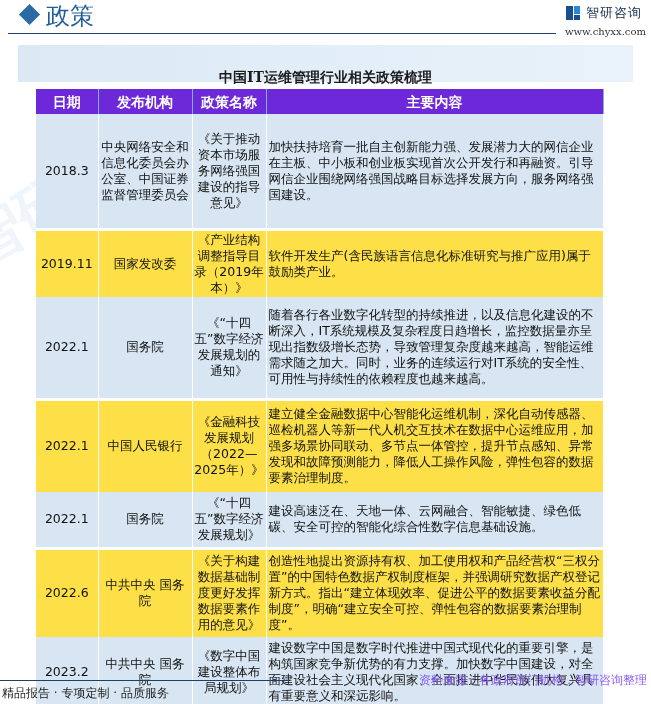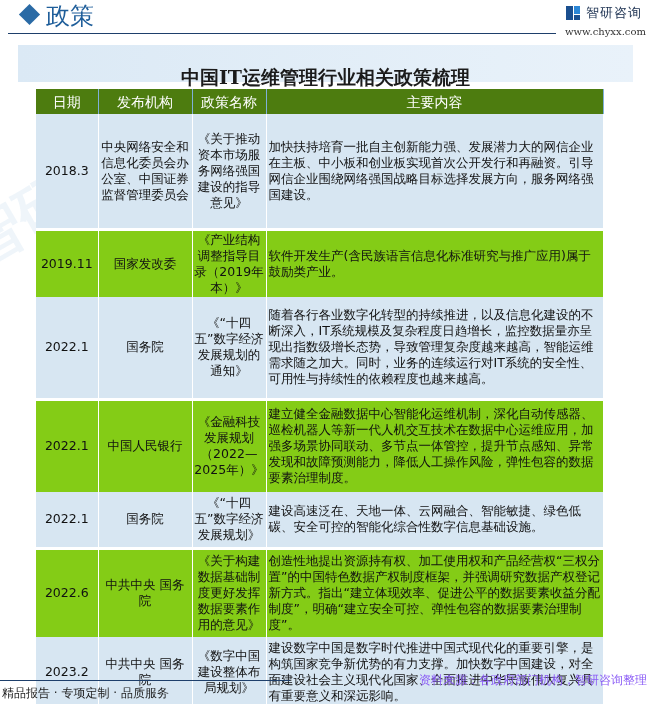--- a/index.html
+++ b/index.html
@@ -34,39 +34,39 @@
     .logo-url {
       position: absolute; left: 557px; top: 26px; font-size: 10px; color: #333;
       font-family: "DejaVu Serif", "Liberation Serif", serif;
     }
     .title-band {
       position: absolute; left: 18px; top: 45px; width: 484px; height: 37px;
       background: linear-gradient(to right, #dbe9f5, #e9f2fa);
       display: flex; align-items: center; justify-content: center;
     }
     .title-band span {
-      font-size: 19px; font-weight: bold; color: #1b1b1b;
+      font-size: 14px; font-weight: bold; color: #1b1b1b;
       font-family: "DejaVu Serif", "Liberation Serif", serif;
       margin-top: 28px;
     }
     table.policy {
       position: absolute; left: 36px; top: 89px; width: 567px;
       border-collapse: collapse; table-layout: fixed; font-size: 12.5px; line-height: 16px;
     }
     table.policy th {
-      background: #4d7c0f; color: #fff; height: 25px; font-size: 14px; font-weight: normal;
+      background: #6d28d9; color: #fff; height: 25px; font-size: 14px; font-weight: bold;
       border-right: 1px solid #7fb0d8; padding: 0;
     }
     table.policy td {
       text-align: center; vertical-align: middle; padding: 1px 1px;
       border-right: 1px solid #ffffff;
     }
     table.policy td.content { text-align: left; padding-left: 2px; padding-right: 2px; }
     table.policy tr.shade td { background: #d7e6f2; }
-    table.policy tr.plain td { background: #84cc16; }
+    table.policy tr.plain td { background: #fde047; }
     table.policy tr.shade td { border-bottom: 3px solid #ffffff; }
     .col-date { width: 62px; }
     .col-org { width: 94px; }
     .col-name { width: 74px; }
     .col-content { width: 337px; }
     .footer-rule { position: absolute; left: 0; top: 680px; width: 290px; height: 1px; background: #1e3f6b; }
     .source { position: absolute; right: 4px; top: 672px; font-size: 12px; color: #8b5cf6; }
     .slogan { position: absolute; left: 2px; top: 685px; font-size: 12px; color: #222; }
   </style>
 </head>

